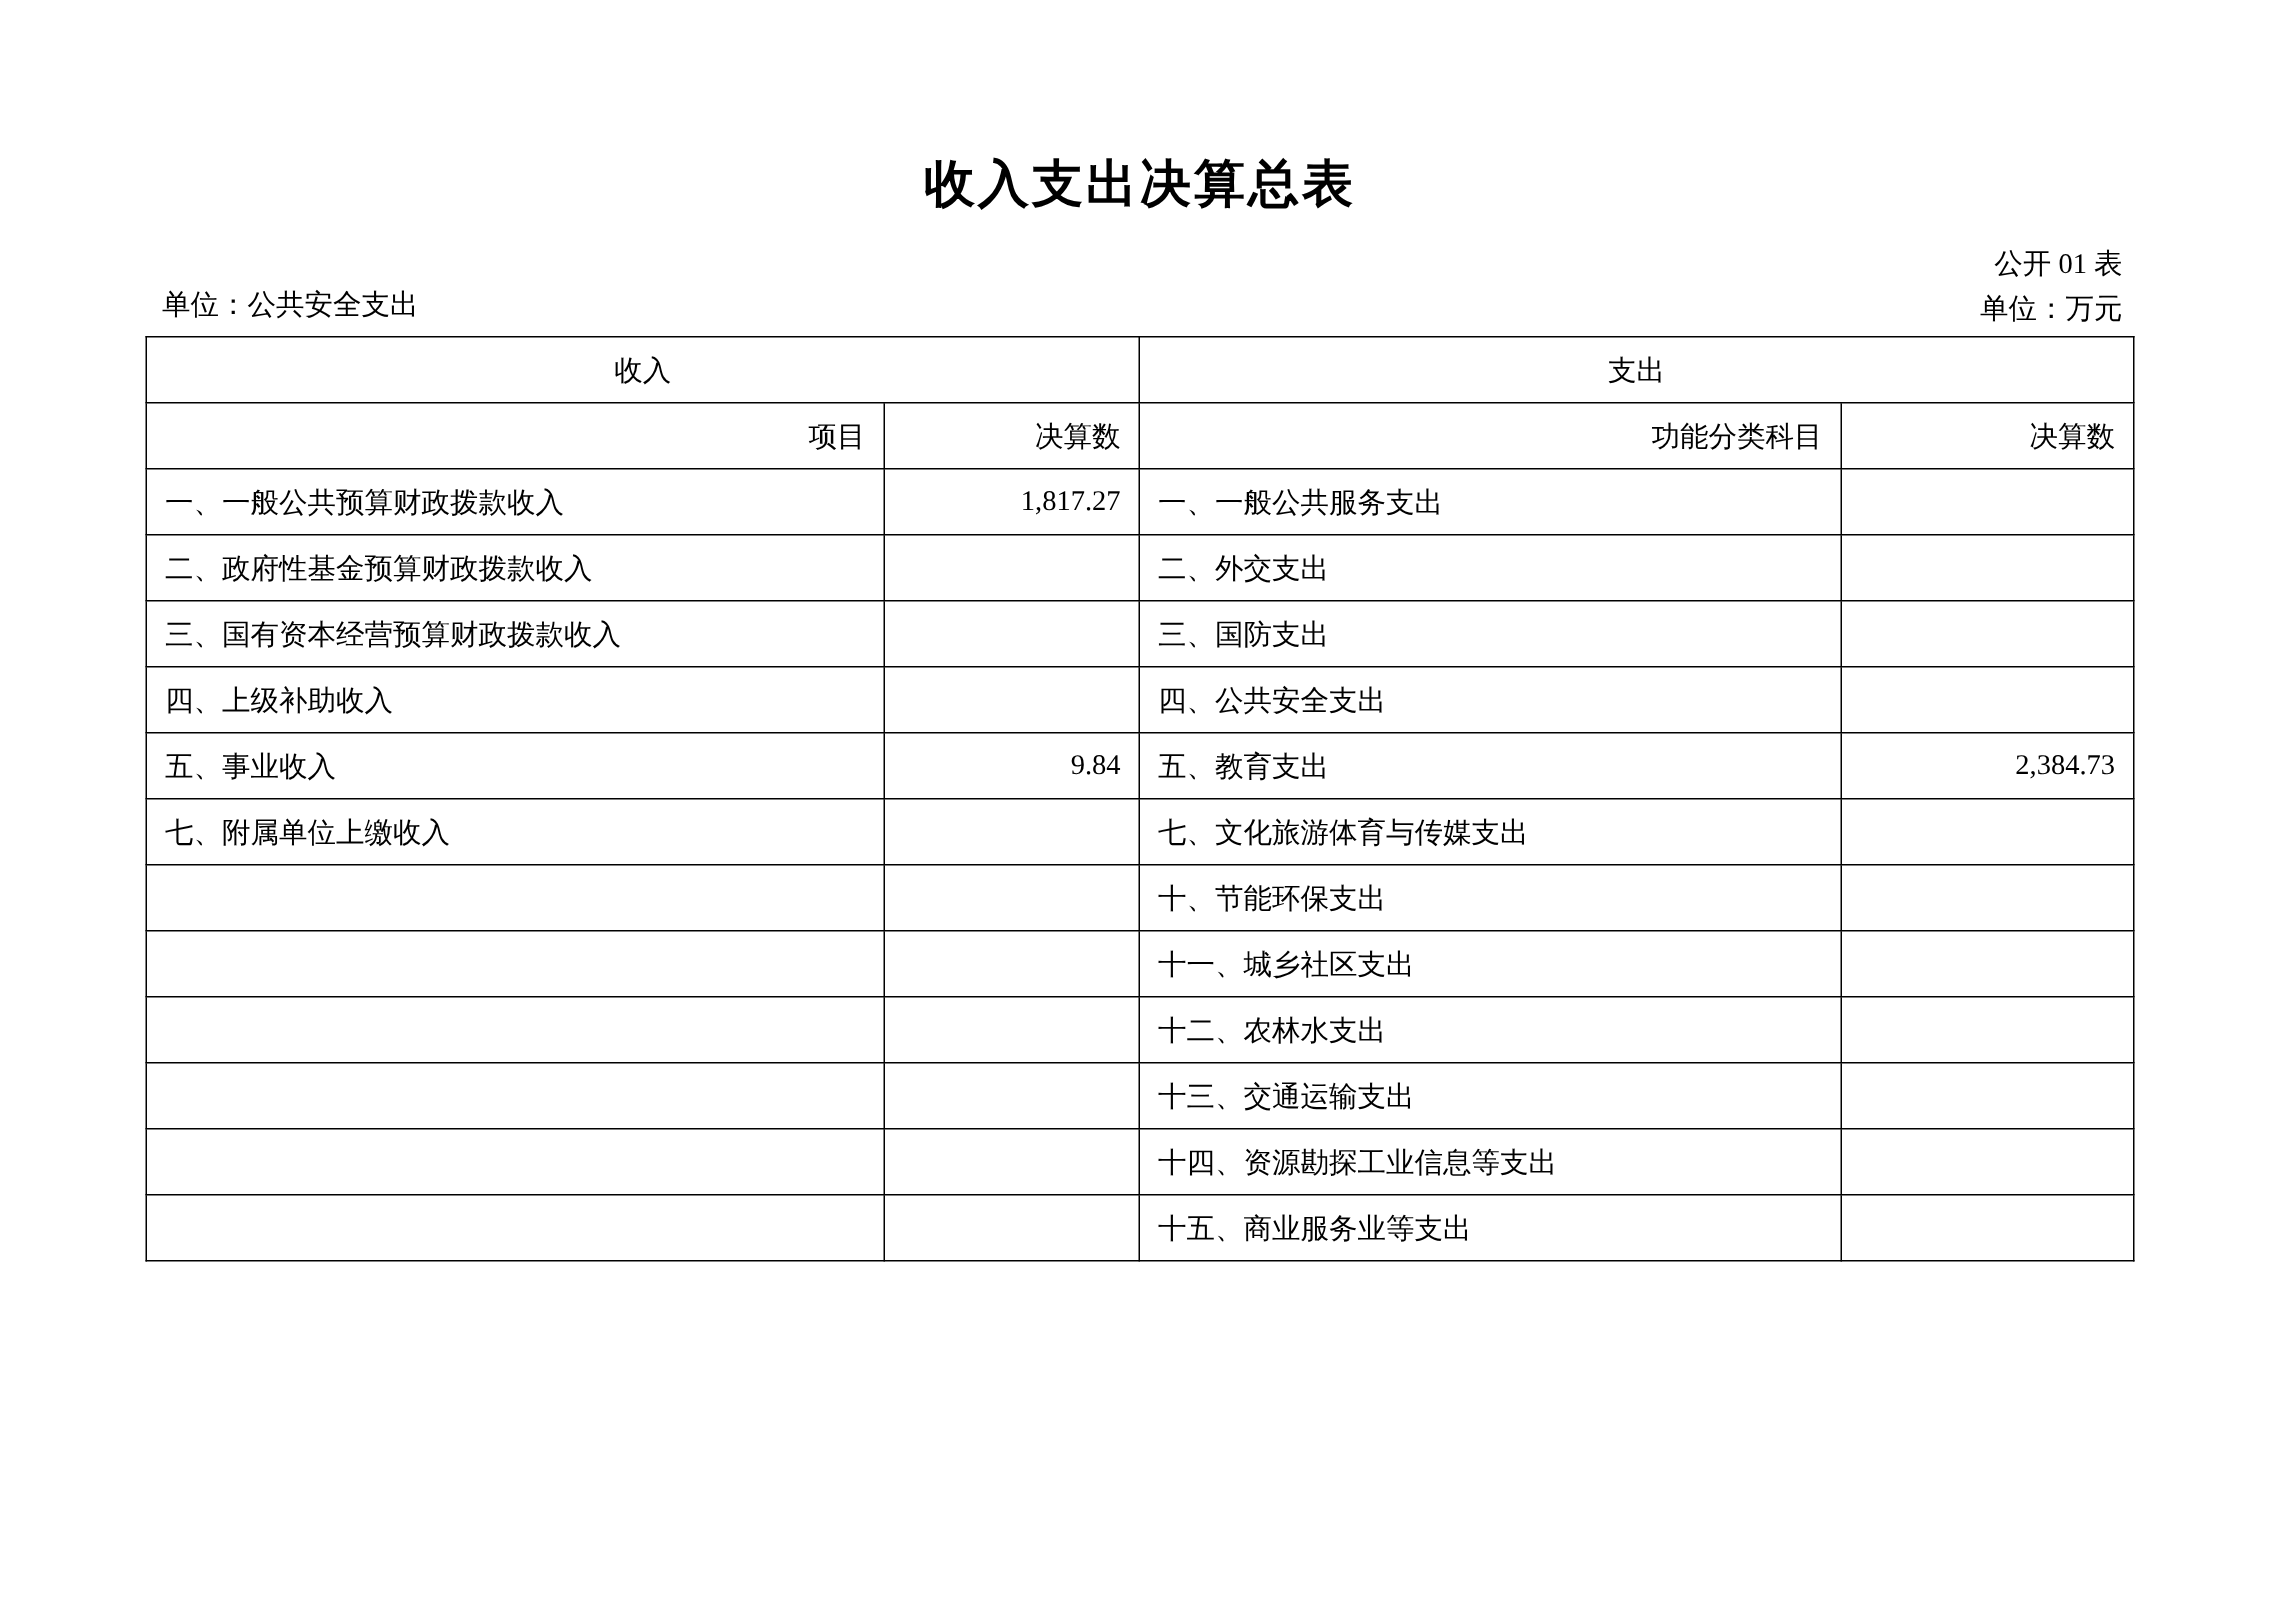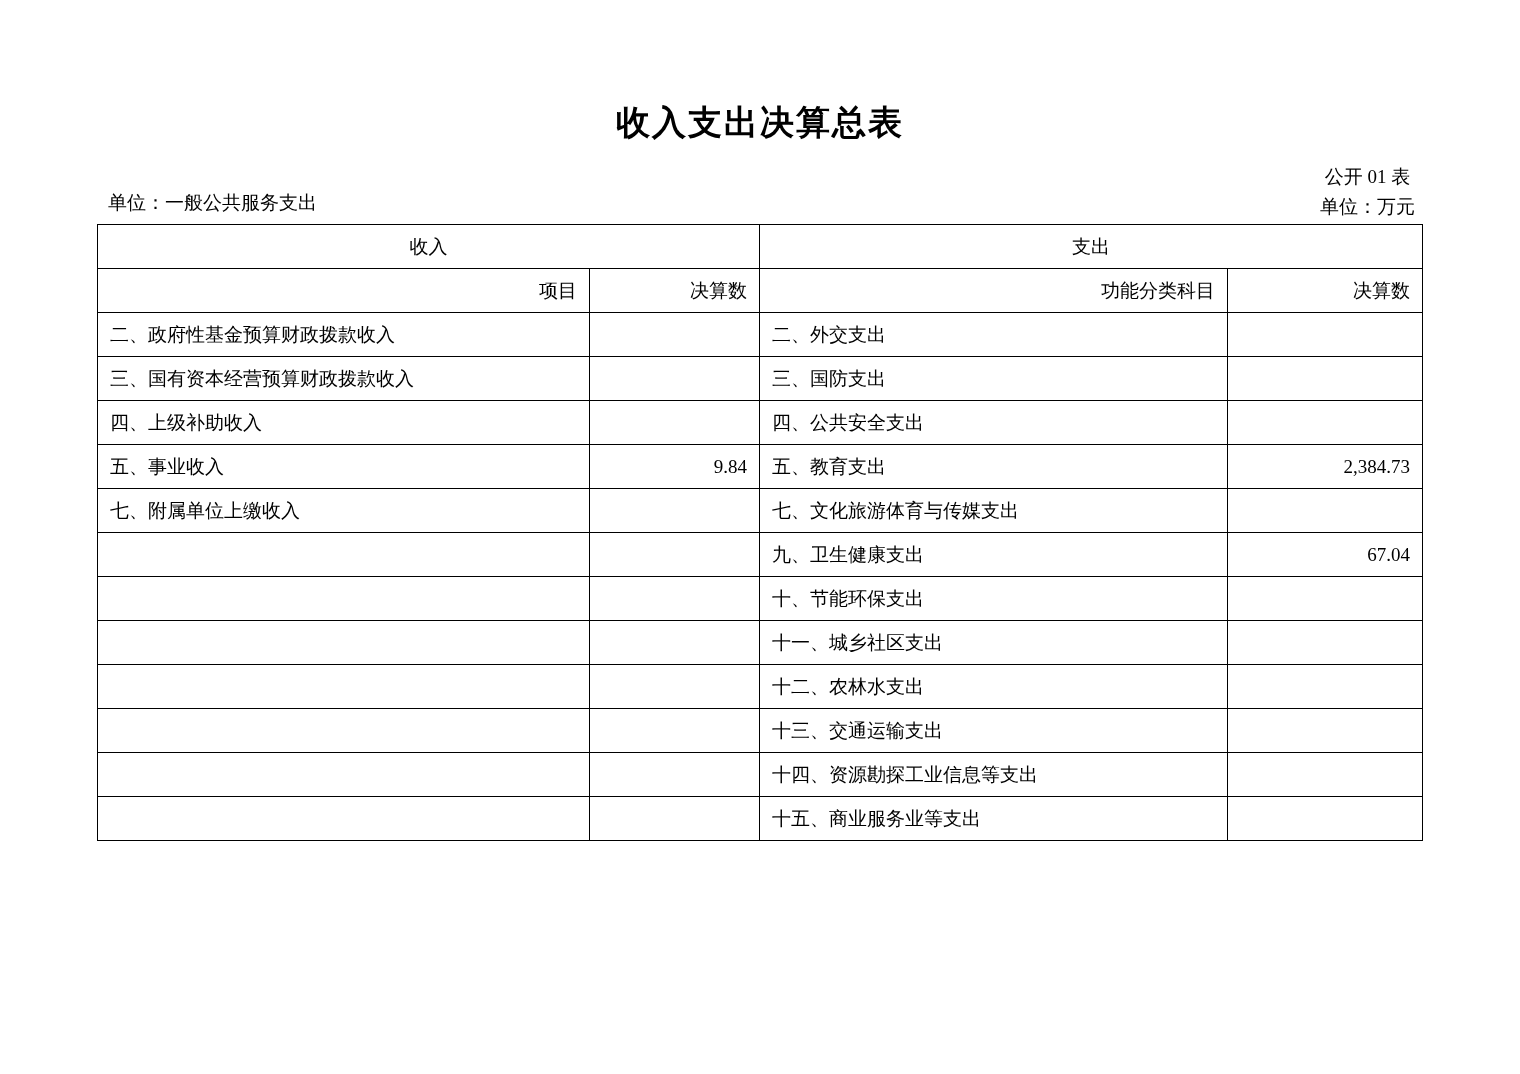--- a/index.html
+++ b/index.html
@@ -27,21 +27,21 @@
     font-weight: bold;
     font-size: 34px;
     letter-spacing: 2px;
     margin: 0;
     padding-top: 100px;
   }
   .meta-right {
     position: absolute;
     right: 105px;
     top: 162px;
-    text-align: center;
+    text-align: right;
     font-size: 19px;
     line-height: 30px;
   }
   .meta-left {
     position: absolute;
     left: 108px;
     top: 190px;
     font-size: 19px;
   }
   table.main {
@@ -92,21 +92,21 @@
 
 <div class="page">
 
   <h1 class="doc-title">收入支出决算总表</h1>
 
   <div class="meta-right">
     <div>公开 01 表</div>
     <div>单位：万元</div>
   </div>
 
-  <div class="meta-left">单位：一般公共服务支出</div>
+  <div class="meta-left">单位：公共安全支出</div>
 
   <table class="main">
     <colgroup>
       <col class="c1">
         <col class="c2">
         <col class="c3">
         <col class="c4">
     </colgroup>
     <thead>
       <tr>
@@ -115,20 +115,26 @@
       </tr>
       <tr>
         <th class="col-head">项目</th>
         <th class="col-head">决算数</th>
         <th class="col-head">功能分类科目</th>
         <th class="col-head">决算数</th>
       </tr>
     </thead>
     <tbody id="table-body">
         <tr>
+          <td class="lbl">一、一般公共预算财政拨款收入</td>
+          <td class="num">1,817.27</td>
+          <td class="lbl">一、一般公共服务支出</td>
+          <td class="num"></td>
+        </tr>
+        <tr>
           <td class="lbl">二、政府性基金预算财政拨款收入</td>
           <td class="num"></td>
           <td class="lbl">二、外交支出</td>
           <td class="num"></td>
         </tr>
         <tr>
           <td class="lbl">三、国有资本经营预算财政拨款收入</td>
           <td class="num"></td>
           <td class="lbl">三、国防支出</td>
           <td class="num"></td>
@@ -147,26 +153,20 @@
         </tr>
         <tr>
           <td class="lbl">七、附属单位上缴收入</td>
           <td class="num"></td>
           <td class="lbl">七、文化旅游体育与传媒支出</td>
           <td class="num"></td>
         </tr>
         <tr>
           <td class="lbl"></td>
           <td class="num"></td>
-          <td class="lbl">九、卫生健康支出</td>
-          <td class="num">67.04</td>
-        </tr>
-        <tr>
-          <td class="lbl"></td>
-          <td class="num"></td>
           <td class="lbl">十、节能环保支出</td>
           <td class="num"></td>
         </tr>
         <tr>
           <td class="lbl"></td>
           <td class="num"></td>
           <td class="lbl">十一、城乡社区支出</td>
           <td class="num"></td>
         </tr>
         <tr>

